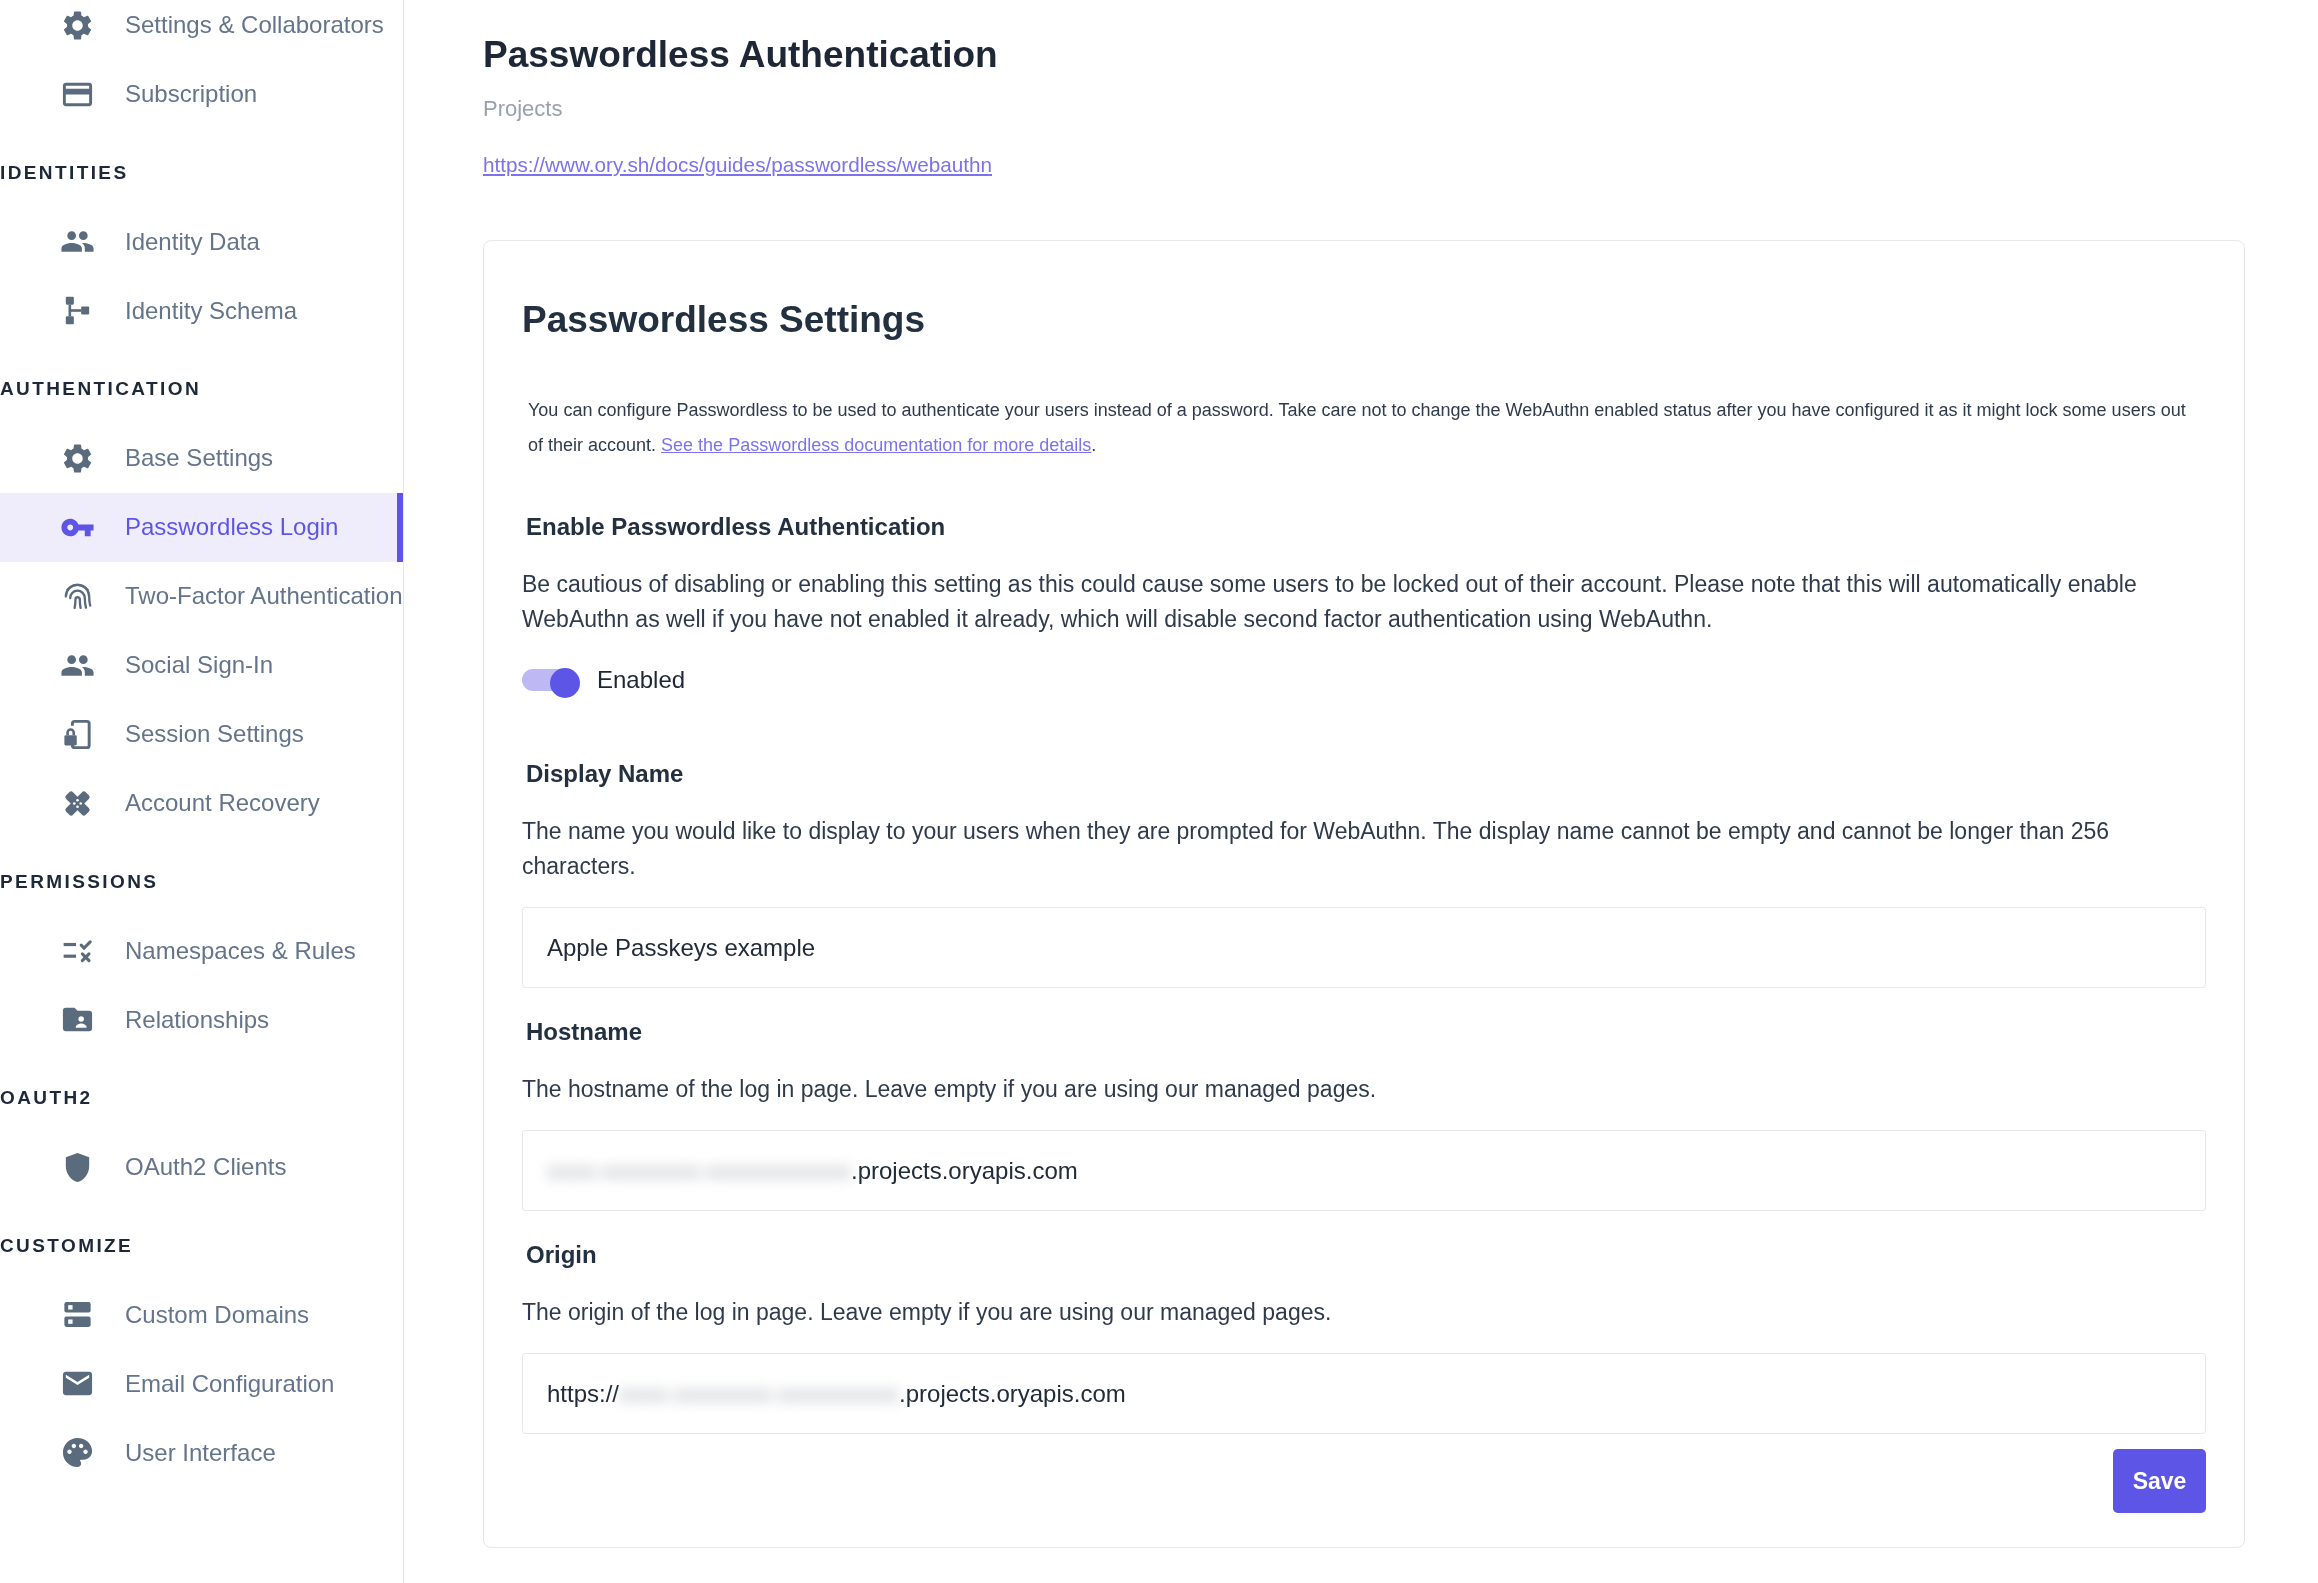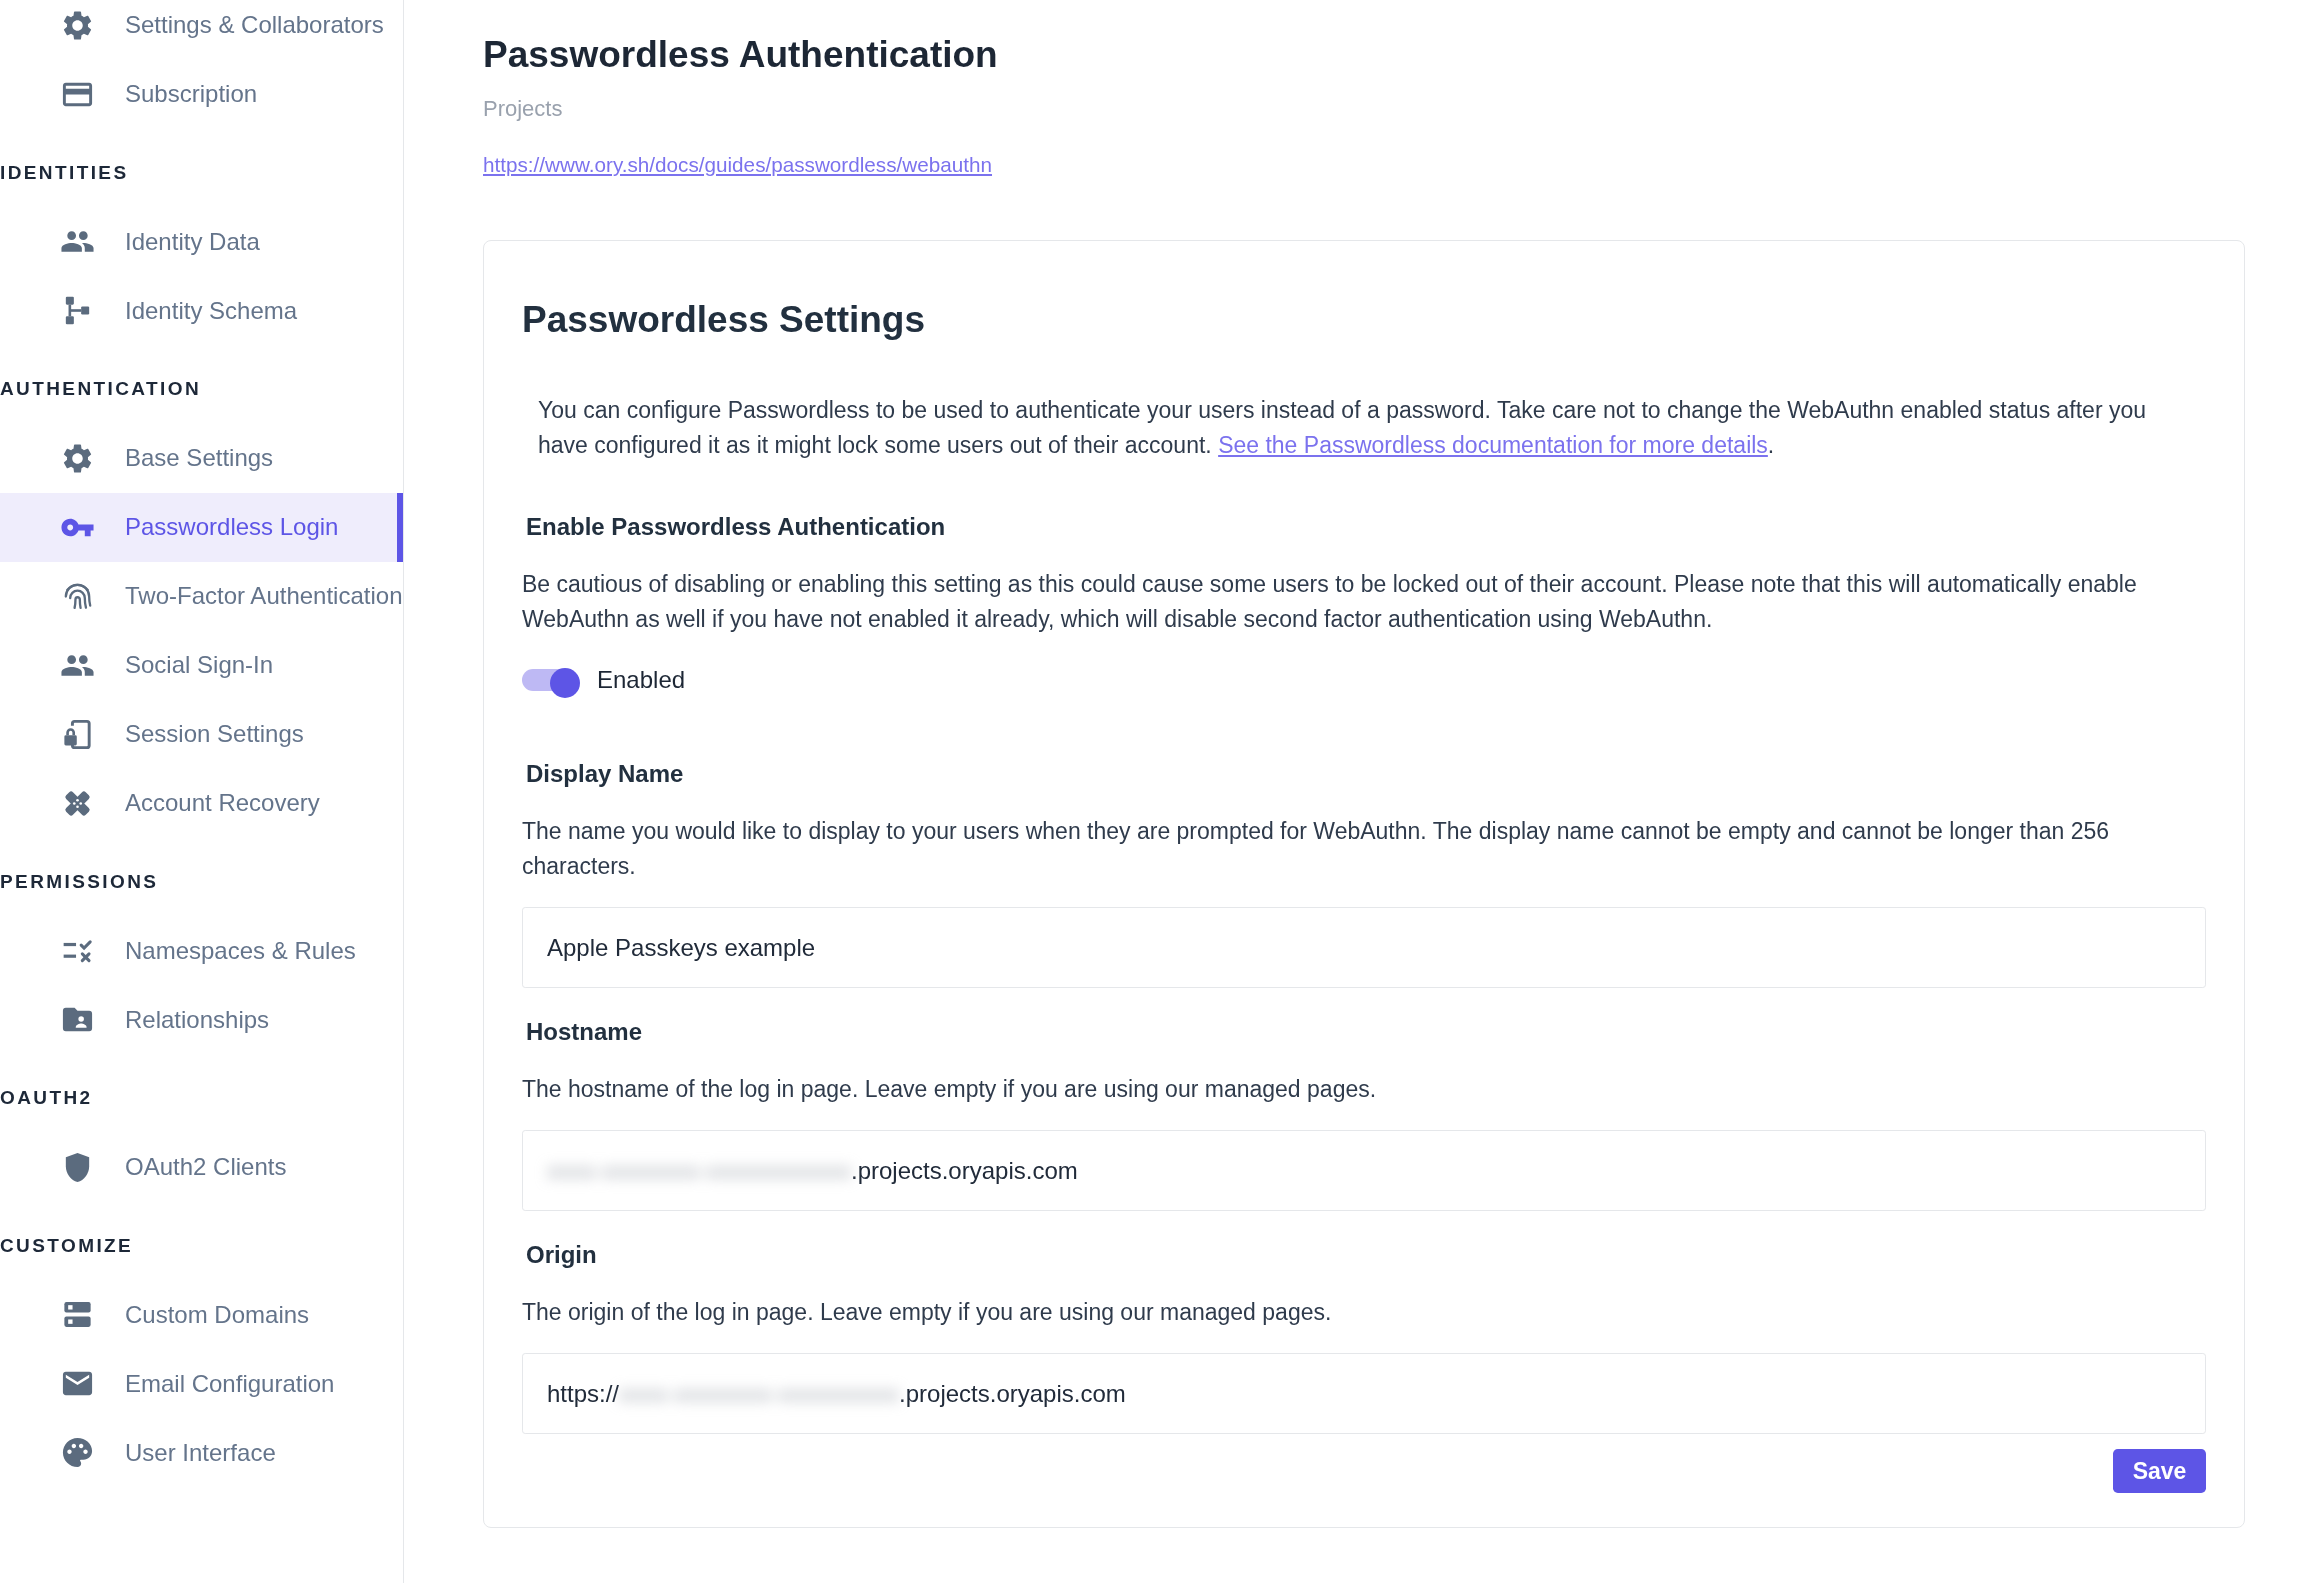--- a/index.html
+++ b/index.html
@@ -53,21 +53,21 @@
   .page-title{margin:0;font-size:37px;line-height:45px;font-weight:700;color:#1d2735;}
   .page-subtitle{margin-top:17.5px;font-size:22px;line-height:27px;color:var(--muted);}
   .doc-link{display:inline-block;margin-top:30px;font-size:20.7px;line-height:25.4px;color:var(--link);text-decoration:underline;cursor:pointer;}
 
   .card{
     margin-top:63px;width:1762px;
     background:#fff;border:1.6px solid var(--border);border-radius:8px;
     padding:56px 38px 34px 38px;
   }
   .card-title{margin:0;font-size:37px;line-height:45px;font-weight:700;color:var(--heading);}
-  .intro{margin:51px 16px 0;font-size:23px;line-height:35px;color:var(--body-text);}
+  .intro{margin:51px 6px 0;font-size:18px;line-height:35px;color:var(--body-text);}
   .inline-link{color:var(--link);text-decoration:underline;cursor:pointer;}
   .field-title{margin:49px 4px 0;font-size:24px;line-height:29px;font-weight:700;color:var(--heading);}
   .field-title.tight{margin-top:29px;}
   .field-title.after-toggle{margin-top:62px;}
   .field-desc{margin:26px 0 0;font-size:23px;line-height:35px;color:var(--body-text);}
 
   .toggle-row{margin-top:25.4px;display:flex;align-items:center;gap:19px;height:35px;}
   .toggle{width:56px;height:21.5px;border-radius:11px;background:var(--toggle-track);position:relative;cursor:pointer;}
   .toggle-knob{
     position:absolute;right:-1.6px;top:-0.8px;width:30px;height:30px;border-radius:50%;
@@ -78,21 +78,21 @@
   .input-box{
     margin-top:23px;height:81px;width:100%;
     border:1.6px solid var(--border);border-radius:3.2px;background:#fff;
     display:flex;align-items:center;padding:0 24px;
     font-size:24px;color:#212b3a;cursor:text;white-space:nowrap;overflow:hidden;
   }
   .redacted{filter:blur(6.4px);color:#a9aeb6;user-select:none;}
 
   .save-row{margin-top:15px;display:flex;justify-content:flex-end;}
   .save-btn{
-    min-width:93px;height:44px;padding:0 8px;border:none;border-radius:4.8px;
+    min-width:93px;height:64px;padding:0 8px;border:none;border-radius:4.8px;
     background:var(--accent);color:#fff;font-size:23px;font-weight:700;
     font-family:inherit;display:flex;align-items:center;justify-content:center;cursor:pointer;
   }
 </style>
 </head>
 <body>
 
 <div class="app">
 
   <nav class="sidebar">

